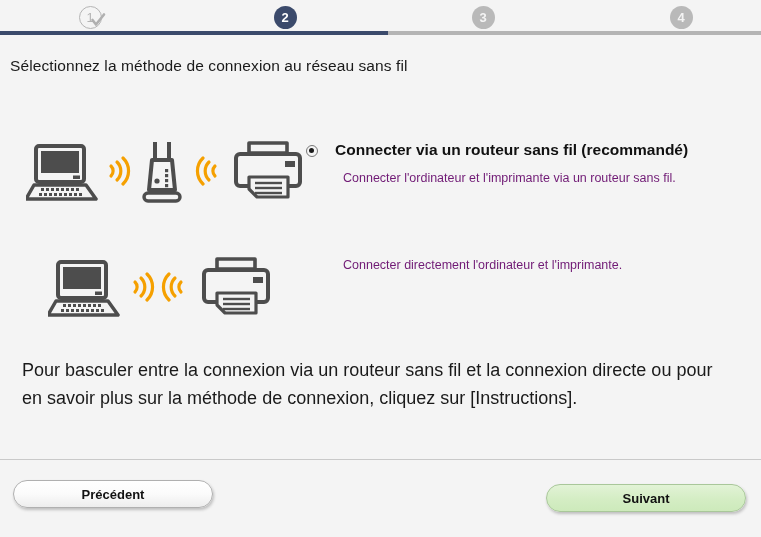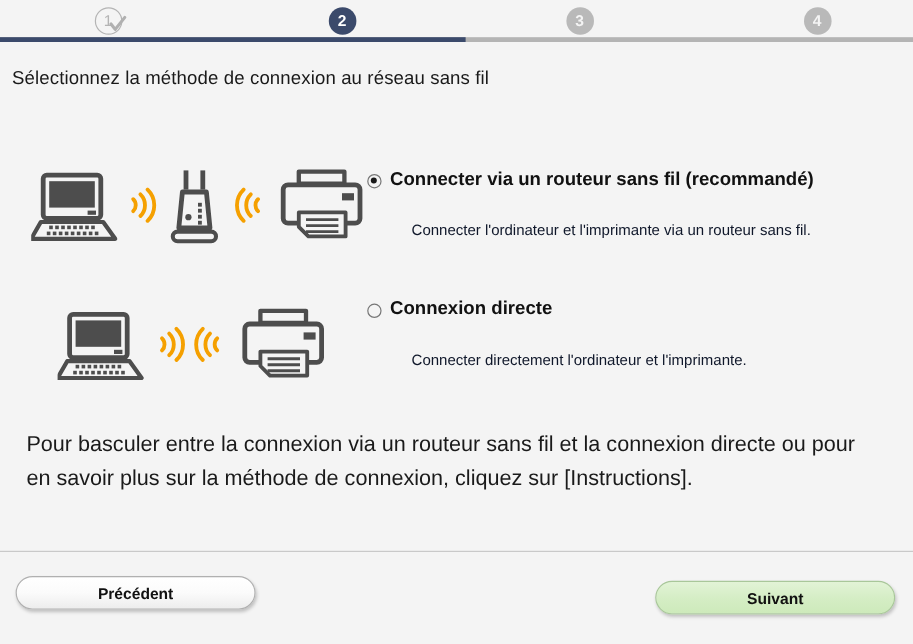--- a/index.html
+++ b/index.html
@@ -115,21 +115,21 @@
 
   .opt-body {
     position: absolute;
     left: 306px;
     top: 0;
     width: 445px;
   }
   .opt-main {
     display: flex;
     align-items: flex-start;
-    gap: 7px;
+    gap: 17px;
   }
   .radio {
     width: 12px; height: 12px;
     border: 1.3px solid #777;
     border-radius: 50%;
     background: #f4f4f4;
     flex: 0 0 auto;
     margin-top: 5px;
     position: relative;
   }
@@ -141,24 +141,24 @@
     border-radius: 50%;
     background: #1a1a1a;
   }
   .opt-label {
     font-size: 15.5px;
     font-weight: bold;
     color: #111;
     line-height: 1.35;
   }
   .opt-desc {
-    margin-top: 23px;
+    margin-top: 9px;
     margin-left: 37px;
     font-size: 12.5px;
-    color: #0f172a;
+    color: #701a75;
     line-height: 1.4;
   }
 
   .hint {
     position: absolute;
     left: 22px; top: 322px;
     width: 712px;
     font-size: 18px;
     color: #1a1a1a;
     line-height: 1.55;
@@ -394,24 +394,20 @@
           <path d="M19 37 L58 37 L58 57 L27 57 L19 49 Z" fill="#f4f4f4" stroke="#4d4d4d" stroke-width="3.2" stroke-linejoin="round"></path>
           <g stroke="#4d4d4d" stroke-width="2.4">
             <line x1="25" y1="43" x2="52" y2="43"></line>
             <line x1="25" y1="48" x2="52" y2="48"></line>
             <line x1="25" y1="53" x2="52" y2="53"></line>
           </g>
         </svg>
       </div>
 
       <div class="opt-body">
-        <div class="opt-main">
-          <span class="radio"></span>
-          <span class="opt-label">Connexion directe</span>
-        </div>
         <div class="opt-desc">Connecter directement l'ordinateur et l'imprimante.</div>
       </div>
     </div>
 
     <div class="hint">Pour basculer entre la connexion via un routeur sans fil et la connexion directe ou pour en savoir plus sur la méthode de connexion, cliquez sur [Instructions].</div>
 
     <div class="instructions-btn">Instructions</div>
   </div>
 
   <div class="footer">

